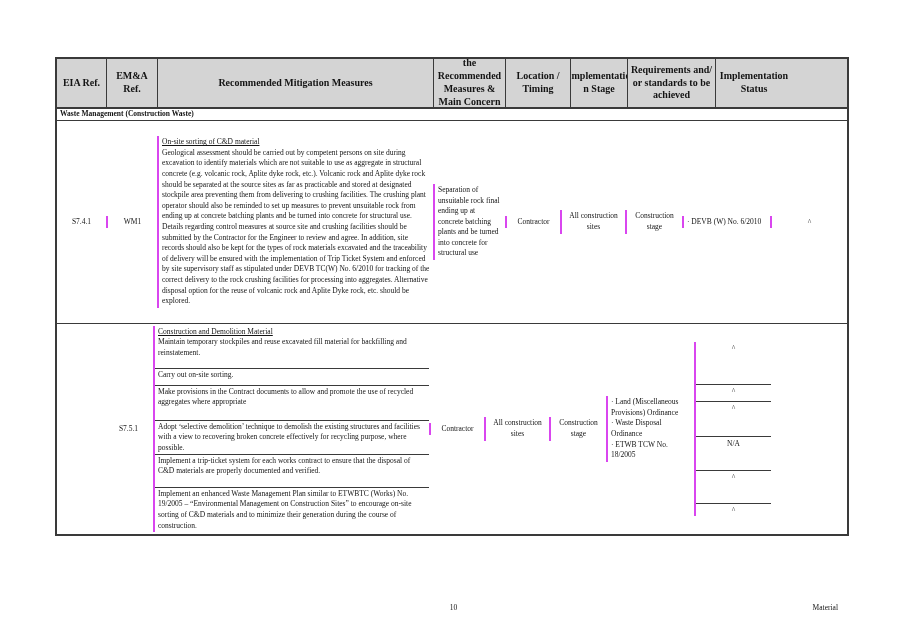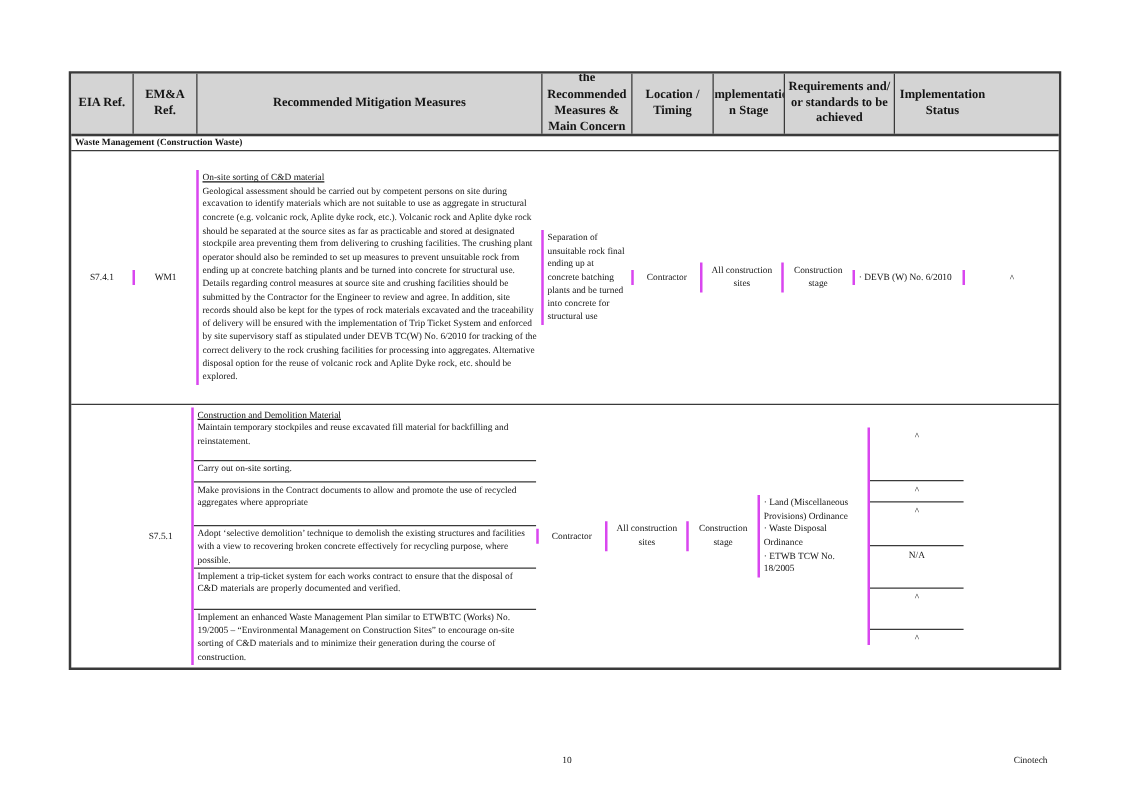--- a/index.html
+++ b/index.html
@@ -126,13 +126,13 @@
       <div class="scell h35">^</div>
       <div class="scell h34">N/A</div>
       <div class="scell h33">^</div>
       <div class="scell hfill">^</div>
     </div>
   </div>
 
 </div>
 
 <div class="footer-page">10</div>
-<div class="footer-brand">Cinotech</div>
+<div class="footer-brand">Material</div>
 
 </body></html>

